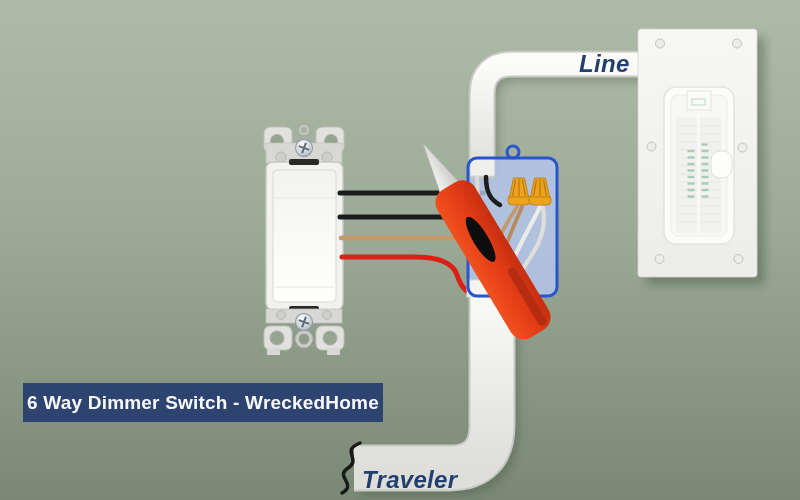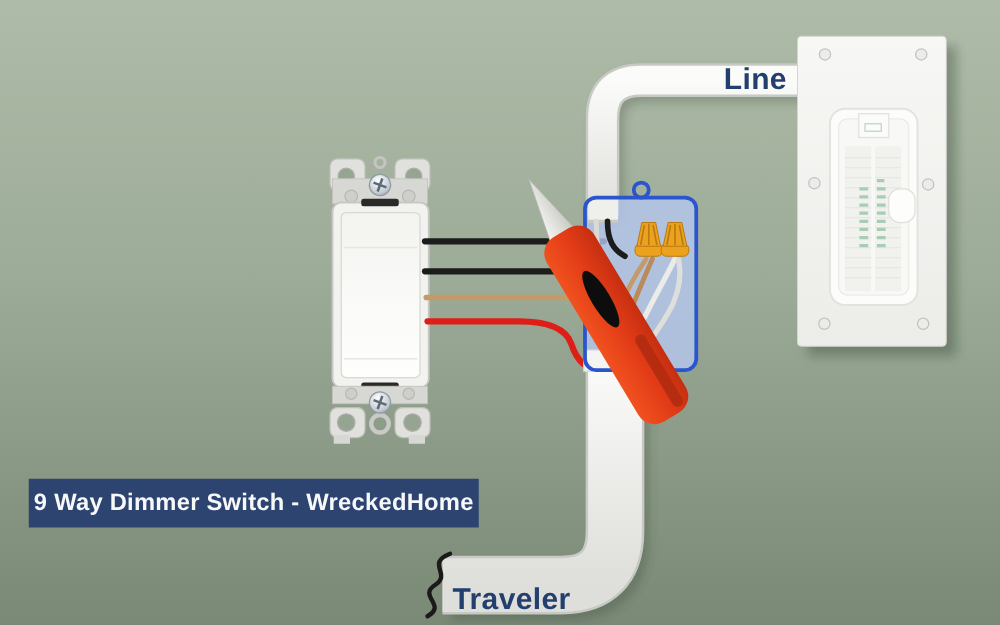--- a/index.html
+++ b/index.html
@@ -11,21 +11,21 @@
   .stage{position:absolute;inset:0;}
   svg{position:absolute;left:0;top:0;}
   .banner{
     position:absolute;left:23px;top:383px;width:360px;height:39px;
     background:var(--banner_bg);color:var(--banner_text);
     display:flex;align-items:center;justify-content:center;
     font-weight:bold;font-size:19px;letter-spacing:.2px;
   }
   .diagram-label{
     position:absolute;color:var(--label_text);
-    font-size:24px;font-weight:bold;letter-spacing:.3px;
+    font-size:24px;font-weight:bold;letter-spacing:.3px;font-style:italic;
   }
   #line-label{left:579px;top:50px;}
   #traveler-label{left:362px;top:454px;margin-top:12px;}
   
   .w-black{stroke:var(--wire_black);}
   .w-red{stroke:var(--wire_red);}
   .w-tan{stroke:var(--wire_tan);}
   .w-white{stroke:var(--wire_white);}
   .tube-edge{stroke:var(--conduit_edge);}
   .box-fill{fill:var(--box_fill);fill-opacity:.8;}
@@ -202,16 +202,16 @@
     <rect x="692" y="99" width="13" height="6" fill="none" stroke="#bcd6c4"></rect>
     <rect x="711" y="151" width="21" height="27" rx="9" fill="#fdfdfc" stroke="#dfdfdb"></rect>
   </g>
 
   <path d="M360,443 C340,451 362,459 348,468 C334,477 358,484 342,493" fill="none" stroke="#1a1a1a" stroke-width="3.5" stroke-linecap="round"></path>
 </svg>
 
 <div class="diagram-label" id="line-label">Line</div>
 <div class="diagram-label" id="traveler-label">Traveler</div>
 <div class="banner">
-  <span>9 Way Dimmer Switch - WreckedHome</span>
+  <span>6 Way Dimmer Switch - WreckedHome</span>
 </div>
 
 </div>
 
 </body></html>

